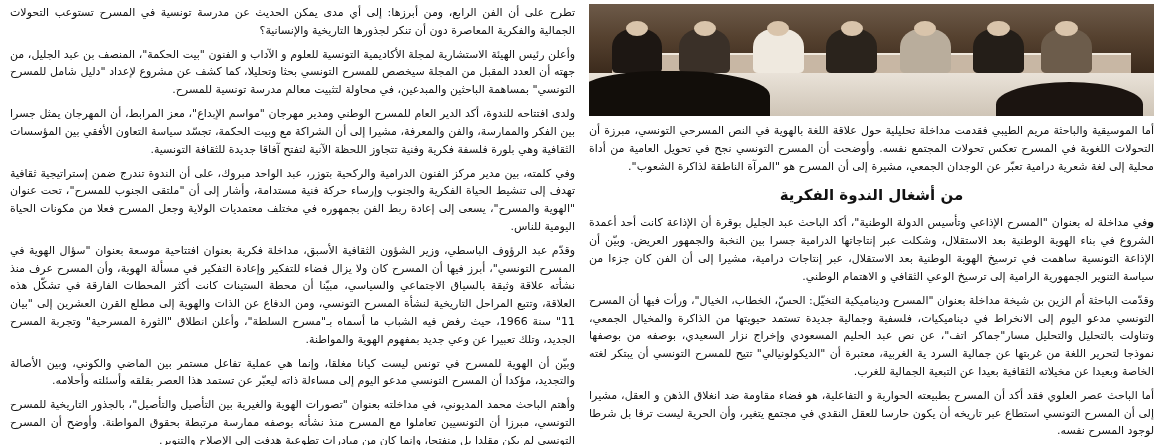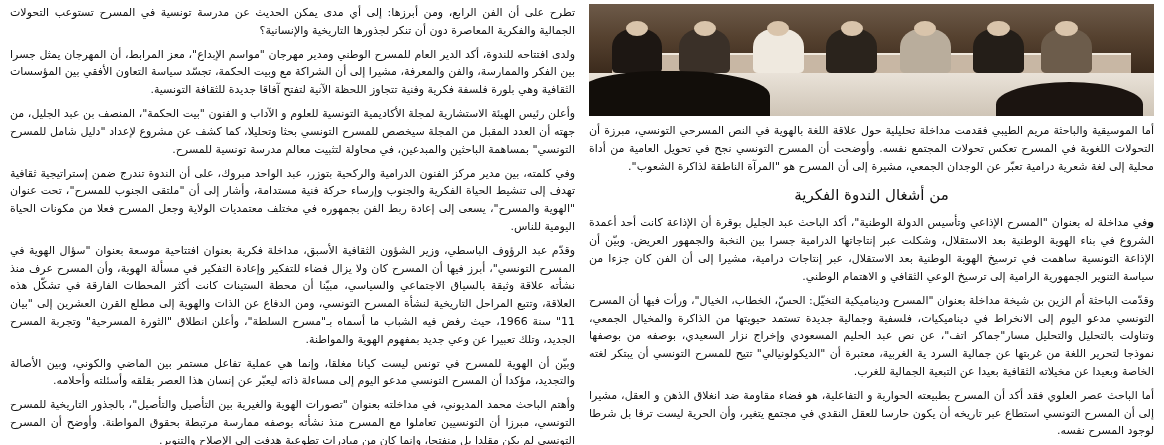--- a/index.html
+++ b/index.html
@@ -100,21 +100,21 @@
     right: 2%;
     bottom: -10%;
     width: 26%;
     height: 40%;
     background: #1b1410;
     border-radius: 50% 50% 0 0;
   }
 
   h2.section-title {
     font-size: 15px;
-    font-weight: normal;
+    font-weight: bold;
     text-align: center;
     margin: 10px 0 8px 0;
     line-height: 1.4;
   }
   p.body {
     font-size: 11px;
     line-height: 1.62;
     text-align: justify;
     margin: 0 0 6px 0;
     text-justify: inter-word;
@@ -167,22 +167,22 @@
       <h2 class="section-title">من أشغال الندوة الفكرية</h2>
 
       <p class="body drop-first">وفي مداخلة له بعنوان "المسرح الإذاعي وتأسيس الدولة الوطنية"، أكد الباحث عبد الجليل بوقرة أن الإذاعة كانت أحد أعمدة الشروع في بناء الهوية الوطنية بعد الاستقلال، وشكلت عبر إنتاجاتها الدرامية جسرا بين النخبة والجمهور العريض. وبيّن أن الإذاعة التونسية ساهمت في ترسيخ الهوية الوطنية بعد الاستقلال، عبر إنتاجات درامية، مشيرا إلى أن الفن كان جزءا من سياسة التنوير الجمهورية الرامية إلى ترسيخ الوعي الثقافي و الاهتمام الوطني.</p>
       <p class="body">وقدّمت الباحثة أم الزين بن شيخة مداخلة بعنوان "المسرح وديناميكية التخيّل: الحسّ، الخطاب، الخيال"، ورأت فيها أن المسرح التونسي مدعو اليوم إلى الانخراط في ديناميكيات، فلسفية وجمالية جديدة تستمد حيويتها من الذاكرة والمخيال الجمعي، وتناولت بالتحليل والتحليل مسار"جماكر اتف"، عن نص عبد الحليم المسعودي وإخراج نزار السعيدي، بوصفه من بوصفها نموذجا لتحرير اللغة من غربتها عن جمالية السرد ية الغربية، معتبرة أن "الديكولونيالي" تتيح للمسرح التونسي أن يبتكر لغته الخاصة وبعيدا عن مخيلاته الثقافية بعيدا عن التبعية الجمالية للغرب.</p>
       <p class="body">أما الباحث عصر العلوي فقد أكد أن المسرح بطبيعته الحوارية و التفاعلية، هو فضاء مقاومة ضد انغلاق الذهن و العقل، مشيرا إلى أن المسرح التونسي استطاع عبر تاريخه أن يكون حارسا للعقل النقدي في مجتمع يتغير، وأن الحرية ليست ترفا بل شرطا لوجود المسرح نفسه.</p>
 
     </div>
 
     <div class="col">
       <p class="body first">تطرح على أن الفن الرابع، ومن أبرزها: إلى أي مدى يمكن الحديث عن مدرسة تونسية في المسرح تستوعب التحولات الجمالية والفكرية المعاصرة دون أن تنكر لجذورها التاريخية والإنسانية؟</p>
+      <p class="body">وأعلن رئيس الهيئة الاستشارية لمجلة الأكاديمية التونسية للعلوم و الآداب و الفنون "بيت الحكمة"، المنصف بن عبد الجليل، من جهته أن العدد المقبل من المجلة سيخصص للمسرح التونسي بحثا وتحليلا، كما كشف عن مشروع لإعداد "دليل شامل للمسرح التونسي" بمساهمة الباحثين والمبدعين، في محاولة لتثبيت معالم مدرسة تونسية للمسرح.</p>
       <p class="body">ولدى افتتاحه للندوة، أكد الدير العام للمسرح الوطني ومدير مهرجان "مواسم الإبداع"، معز المرابط، أن المهرجان يمثل جسرا بين الفكر والممارسة، والفن والمعرفة، مشيرا إلى أن الشراكة مع وبيت الحكمة، تجسّد سياسة التعاون الأفقي بين المؤسسات الثقافية وهي بلورة فلسفة فكرية وفنية تتجاوز اللحظة الآنية لتفتح آفاقا جديدة للثقافة التونسية.</p>
-      <p class="body">وأعلن رئيس الهيئة الاستشارية لمجلة الأكاديمية التونسية للعلوم و الآداب و الفنون "بيت الحكمة"، المنصف بن عبد الجليل، من جهته أن العدد المقبل من المجلة سيخصص للمسرح التونسي بحثا وتحليلا، كما كشف عن مشروع لإعداد "دليل شامل للمسرح التونسي" بمساهمة الباحثين والمبدعين، في محاولة لتثبيت معالم مدرسة تونسية للمسرح.</p>
       <p class="body">وفي كلمته، بين مدير مركز الفنون الدرامية والركحية بتوزر، عبد الواحد مبروك، على أن الندوة تندرج ضمن إستراتيجية ثقافية تهدف إلى تنشيط الحياة الفكرية والجنوب وإرساء حركة فنية مستدامة، وأشار إلى أن "ملتقى الجنوب للمسرح"، تحت عنوان "الهوية والمسرح"، يسعى إلى إعادة ربط الفن بجمهوره في مختلف معتمديات الولاية وجعل المسرح فعلا من مكونات الحياة اليومية للناس.</p>
       <p class="body">وقدّم عبد الرؤوف الباسطي، وزير الشؤون الثقافية الأسبق، مداخلة فكرية بعنوان افتتاحية موسعة بعنوان "سؤال الهوية في المسرح التونسي"، أبرز فيها أن المسرح كان ولا يزال فضاء للتفكير وإعادة التفكير في مسألة الهوية، وأن المسرح عرف منذ نشأته علاقة وثيقة بالسياق الاجتماعي والسياسي، مبيّنا أن محطة الستينات كانت أكثر المحطات الفارقة في تشكّل هذه العلاقة، وتتبع المراحل التاريخية لنشأة المسرح التونسي، ومن الدفاع عن الذات والهوية إلى مطلع القرن العشرين إلى "بيان 11" سنة 1966، حيث رفض فيه الشباب ما أسماه بـ"مسرح السلطة"، وأعلن انطلاق "الثورة المسرحية" وتجربة المسرح الجديد، وتلك تعبيرا عن وعي جديد بمفهوم الهوية والمواطنة.</p>
-      <p class="body">وبيّن أن الهوية للمسرح في تونس ليست كيانا مغلقا، وإنما هي عملية تفاعل مستمر بين الماضي والكوني، وبين الأصالة والتجديد، مؤكدا أن المسرح التونسي مدعو اليوم إلى مساءلة ذاته ليعبّر عن إنسان هذا العصر بقلقه وأسئلته وأحلامه.</p>
+      <p class="body">وبيّن أن الهوية للمسرح في تونس ليست كيانا مغلقا، وإنما هي عملية تفاعل مستمر بين الماضي والكوني، وبين الأصالة والتجديد، مؤكدا أن المسرح التونسي مدعو اليوم إلى مساءلة ذاته ليعبّر عن تستمد هذا العصر بقلقه وأسئلته وأحلامه.</p>
       <p class="body">وأهتم الباحث محمد المديوني، في مداخلته بعنوان "تصورات الهوية والغيرية بين التأصيل والتأصيل"، بالجذور التاريخية للمسرح التونسي، مبرزا أن التونسيين تعاملوا مع المسرح منذ نشأته بوصفه ممارسة مرتبطة بحقوق المواطنة. وأوضح أن المسرح التونسي لم يكن مقلدا بل منفتحا، وإنما كان من مبادرات تطوعية هدفت إلى الإصلاح والتنوير.</p>
     </div>
 
   </div>
 </div>
 
 </body></html>

